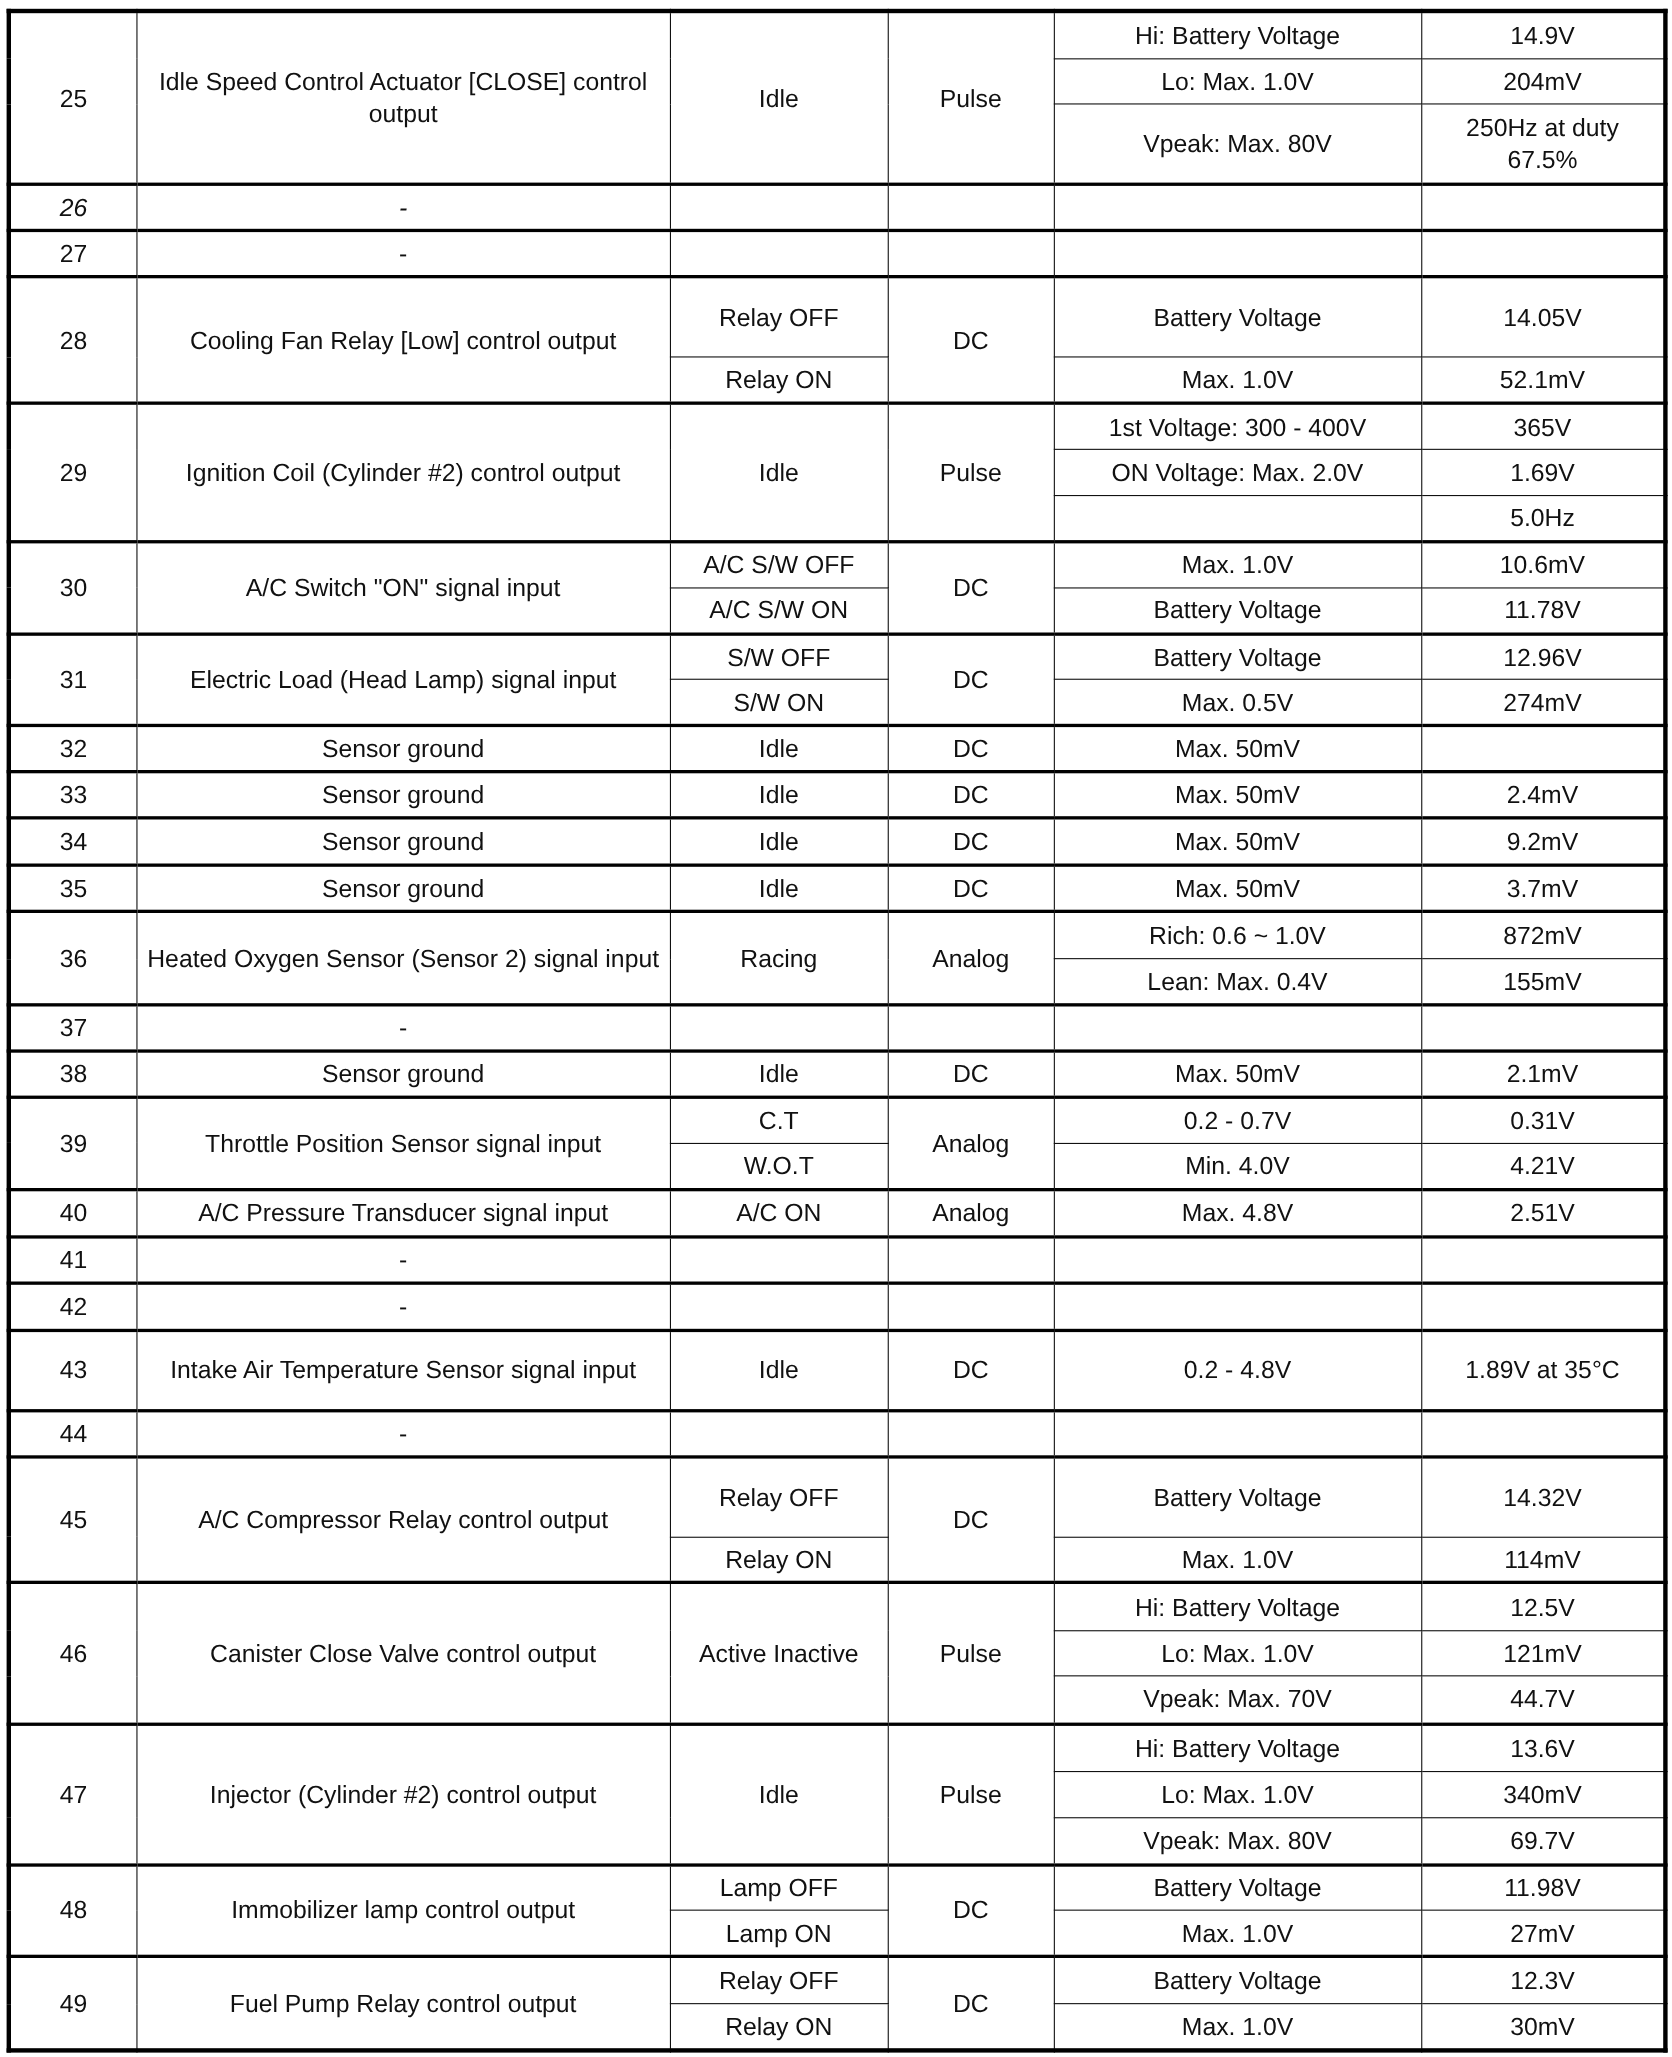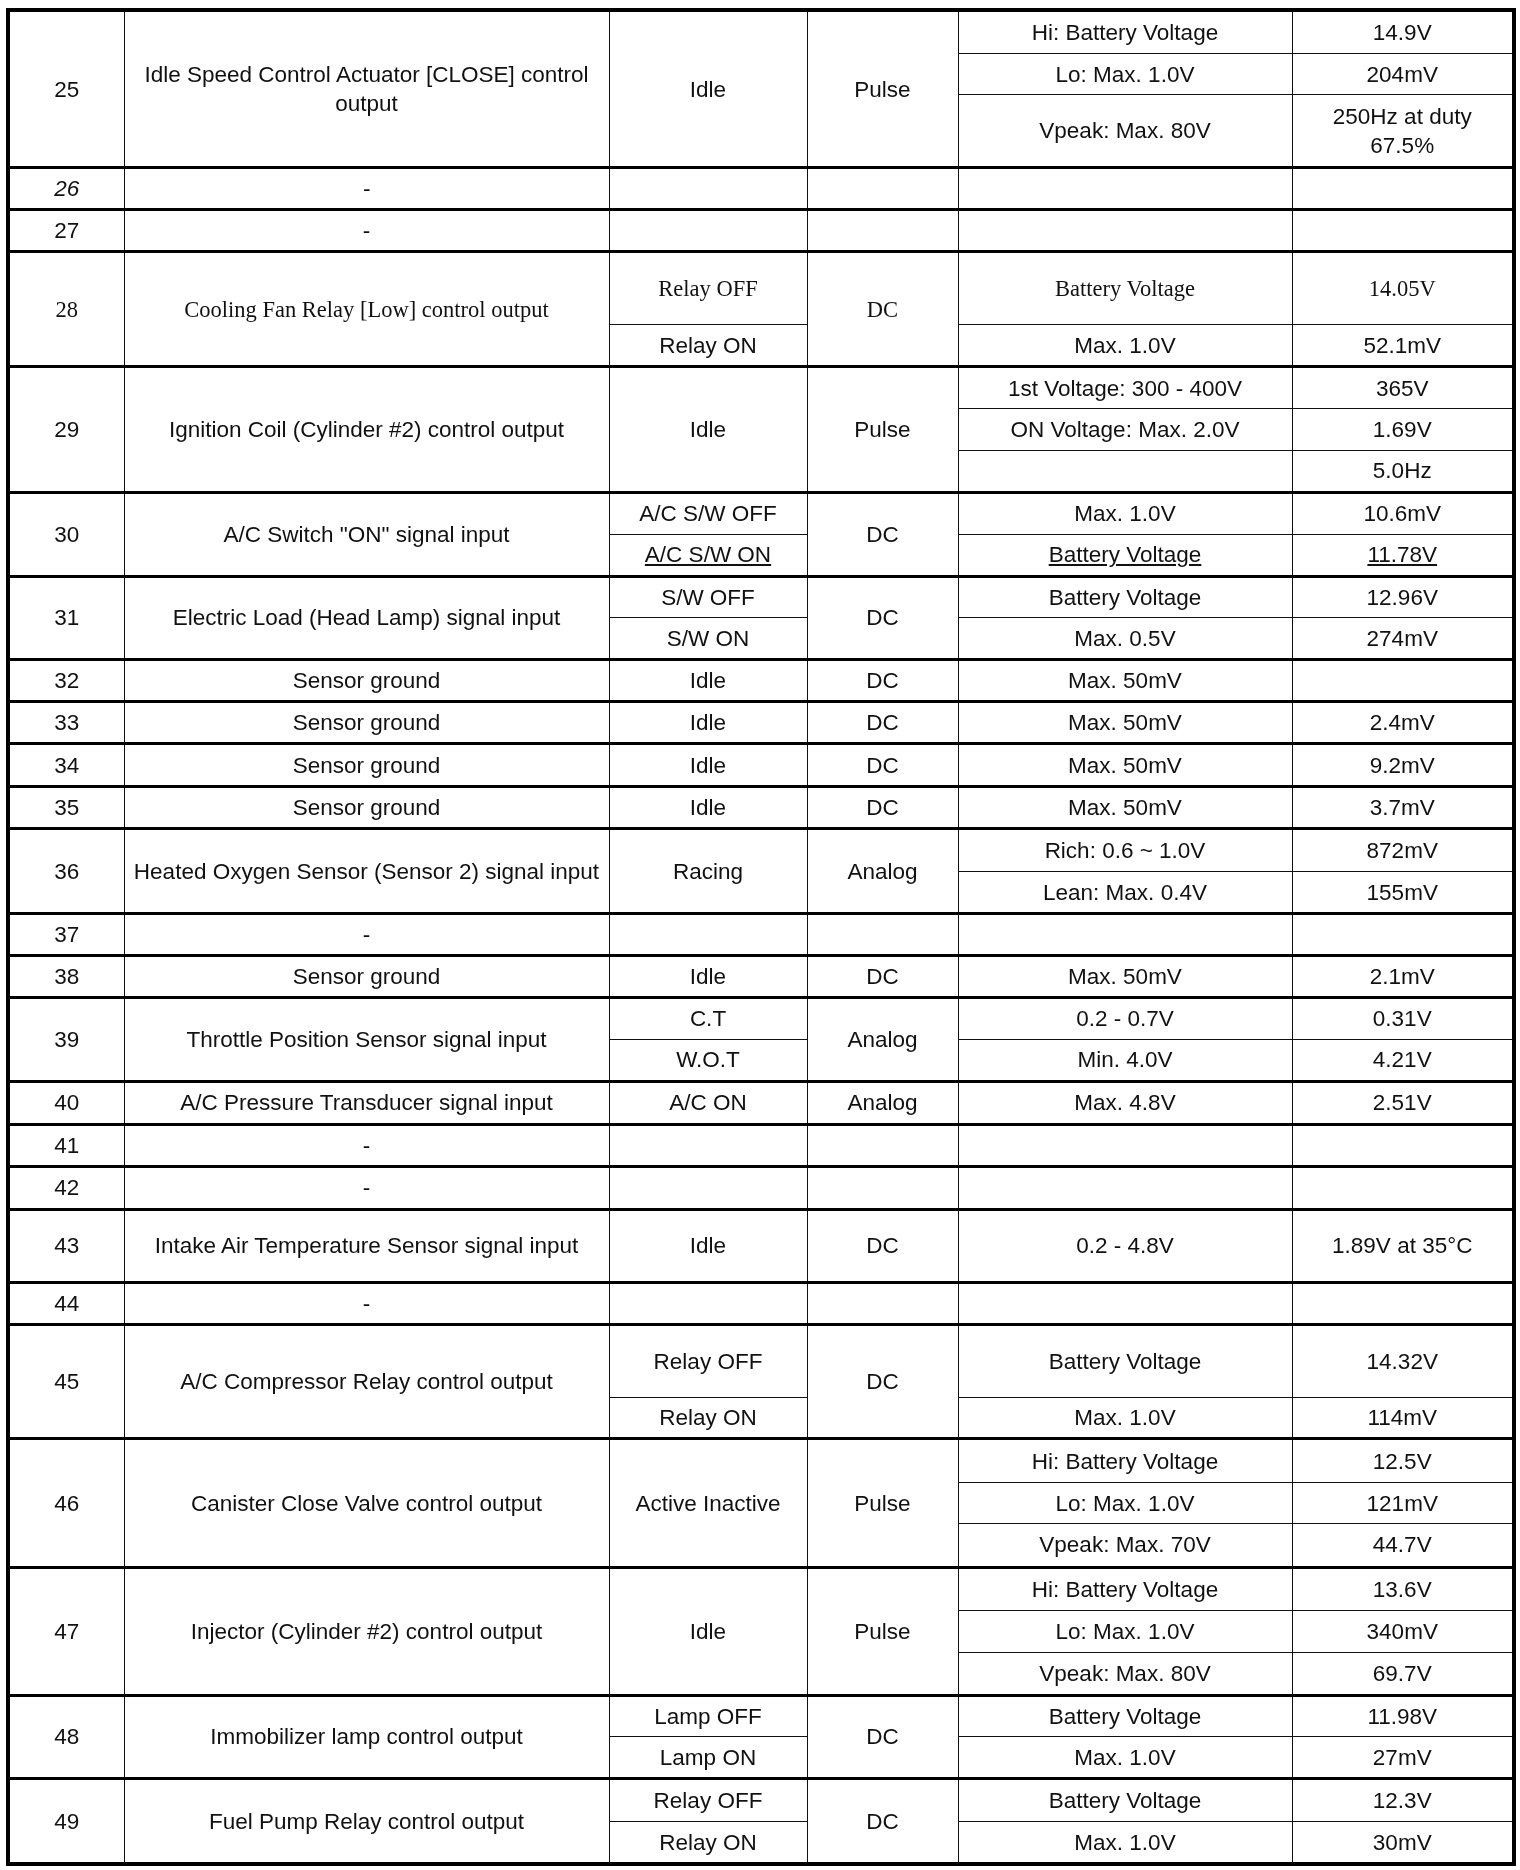--- a/index.html
+++ b/index.html
@@ -73,21 +73,21 @@
           <td class="res"></td>
         </tr>
         <tr class="grp-start" style="height: 35px;">
           <td class="pin">27</td>
           <td class="desc dash">-</td>
           <td class="cond"></td>
           <td class="type"></td>
           <td class="spec"></td>
           <td class="res"></td>
         </tr>
-        <tr class="grp-start" style="height: 61px; font-family: Liberation Serif, serif;">
+        <tr class="grp-start" style="height: 61px;">
           <td class="pin" rowspan="2">28</td>
           <td class="desc" rowspan="2">Cooling Fan Relay [Low] control output</td>
           <td class="cond">Relay OFF</td>
           <td class="type" rowspan="2">DC</td>
           <td class="spec">Battery Voltage</td>
           <td class="res">14.05V</td>
         </tr>
         <tr style="height: 35px;">
           <td class="cond">Relay ON</td>
           <td class="spec">Max. 1.0V</td>
@@ -110,21 +110,21 @@
           <td class="res">5.0Hz</td>
         </tr>
         <tr class="grp-start" style="height: 35px;">
           <td class="pin" rowspan="2">30</td>
           <td class="desc" rowspan="2">A/C Switch "ON" signal input</td>
           <td class="cond">A/C S/W OFF</td>
           <td class="type" rowspan="2">DC</td>
           <td class="spec">Max. 1.0V</td>
           <td class="res">10.6mV</td>
         </tr>
-        <tr style="height: 35px; text-decoration: underline;">
+        <tr style="height: 35px;">
           <td class="cond">A/C S/W ON</td>
           <td class="spec">Battery Voltage</td>
           <td class="res">11.78V</td>
         </tr>
         <tr class="grp-start" style="height: 35px;">
           <td class="pin" rowspan="2">31</td>
           <td class="desc" rowspan="2">Electric Load (Head Lamp) signal input</td>
           <td class="cond">S/W OFF</td>
           <td class="type" rowspan="2">DC</td>
           <td class="spec">Battery Voltage</td>

